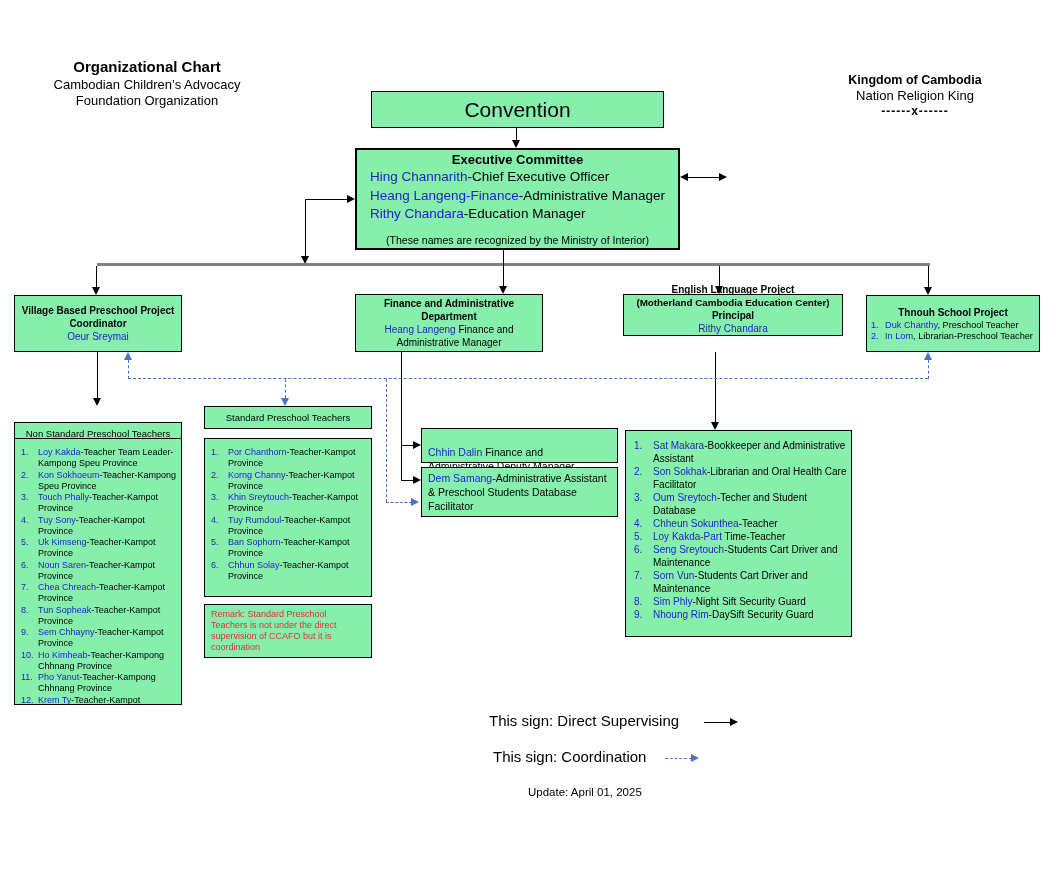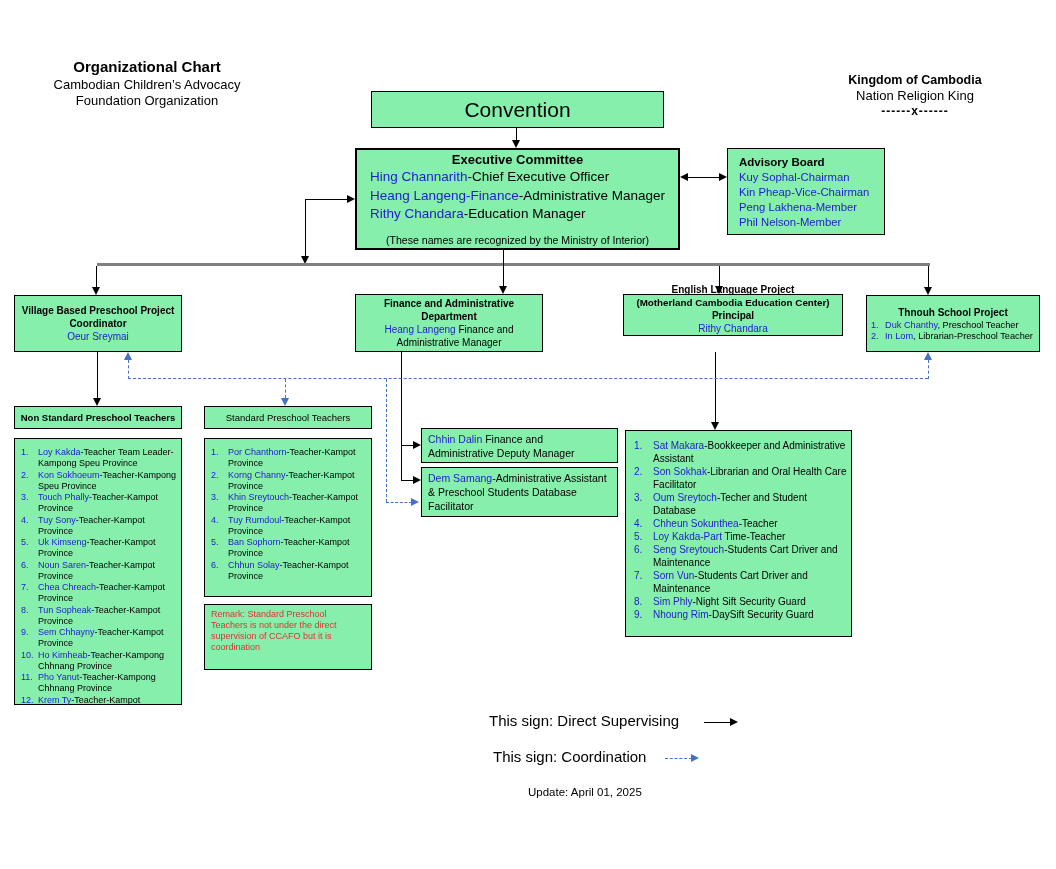--- a/index.html
+++ b/index.html
@@ -39,40 +39,40 @@
   .dept .nm{font-size:10px;line-height:13px;}
   .village{left:14px;top:295px;width:168px;height:57px;}
   .finance{left:355px;top:294px;width:188px;height:58px;}
   .finance .wrapline{font-size:10px;line-height:13px;width:160px;text-align:center;}
   .english{left:623px;top:294px;width:220px;height:42px;justify-content:flex-end;}
   .thnouh{left:866px;top:295px;width:174px;height:57px;padding:11px 4px 0 4px;}
   .thnouh .bt{font-weight:bold;font-size:10px;line-height:12px;text-align:center;margin-bottom:1px;}
 
   
   .lblbox{height:23px;width:168px;display:flex;align-items:center;justify-content:center;font-size:9.5px;}
-  .nonstd-lbl{left:14px;top:406px;font-weight:bold;}
+  .nonstd-lbl{left:14px;top:422px;}
   .std-lbl{left:204px;top:406px;}
 
   
   .listbox{padding:8px 4px 4px 6px;}
   .li{display:flex;align-items:flex-start;}
   .li .num{flex:0 0 17px;color:#2222CC;}
   .smalllist .li{font-size:9px;line-height:11px;margin-bottom:0.5px;}
   .nonstd-list{left:14px;top:438px;width:168px;height:267px;}
   .std-list{left:204px;top:438px;width:168px;height:159px;}
-  .remark{left:204px;top:604px;width:168px;height:66px;padding:4px 6px;
+  .remark{left:204px;top:604px;width:168px;height:54px;padding:4px 6px;
     color:#E03232;font-size:9px;line-height:11px;}
   .staff-list{left:625px;top:430px;width:227px;height:207px;padding:8px 4px 4px 8px;}
   .staff-list .li{font-size:10px;line-height:13px;}
   .staff-list .li .num{flex:0 0 19px;}
   .thn-items .li{font-size:9.2px;line-height:11px;}
   .thn-items .li .num{flex:0 0 14px;}
 
   
-  .chhin{left:421px;top:428px;width:197px;height:35px;padding:3px 6px;font-size:10.5px;line-height:14px;}
+  .chhin{left:421px;top:428px;width:197px;height:35px;padding:16px 6px;font-size:10.5px;line-height:14px;}
   .dem{left:421px;top:467px;width:197px;height:50px;padding:3px 6px;font-size:10.5px;line-height:14px;}
 
   
   .legend1{left:489px;top:712px;font-size:15px;}
   .legend2{left:493px;top:748px;font-size:15px;}
   .update{left:528px;top:786px;font-size:11.5px;}
 
   
   .vline{position:absolute;width:0;border-left:1.5px solid #000;}
   .hline{position:absolute;height:0;border-top:1.5px solid #000;}
@@ -114,33 +114,20 @@
 
         <div class="exec-line"><span class="blue">Hing Channarith</span><span>-Chief Executive Officer</span></div>
 
         <div class="exec-line"><span class="blue">Heang Langeng-Finance</span><span>-Administrative Manager</span></div>
 
         <div class="exec-line"><span class="blue">Rithy Chandara</span><span>-Education Manager</span></div>
       </div>
     <div class="note">(These names are recognized by the Ministry of Interior)</div>
   </div>
 
-  <div class="box advisory">
-    <div class="ttl">Advisory Board</div>
-    <div>
-
-        <div class="adv-line blue">Kuy Sophal-Chairman</div>
-
-        <div class="adv-line blue">Kin Pheap-Vice-Chairman</div>
-
-        <div class="adv-line blue">Peng Lakhena-Member</div>
-
-        <div class="adv-line blue">Phil Nelson-Member</div>
-      </div>
-  </div>
 
   <div class="box dept finance">
     <div class="bt">Finance and Administrative</div>
     <div class="bt">Department</div>
     <div class="wrapline"><span class="blue">Heang Langeng</span><span> Finance and Administrative Manager</span></div>
   </div>
 
   <div class="box dept village">
     <div class="bt">Village Based Preschool Project</div>
     <div class="bt">Coordinator</div>

